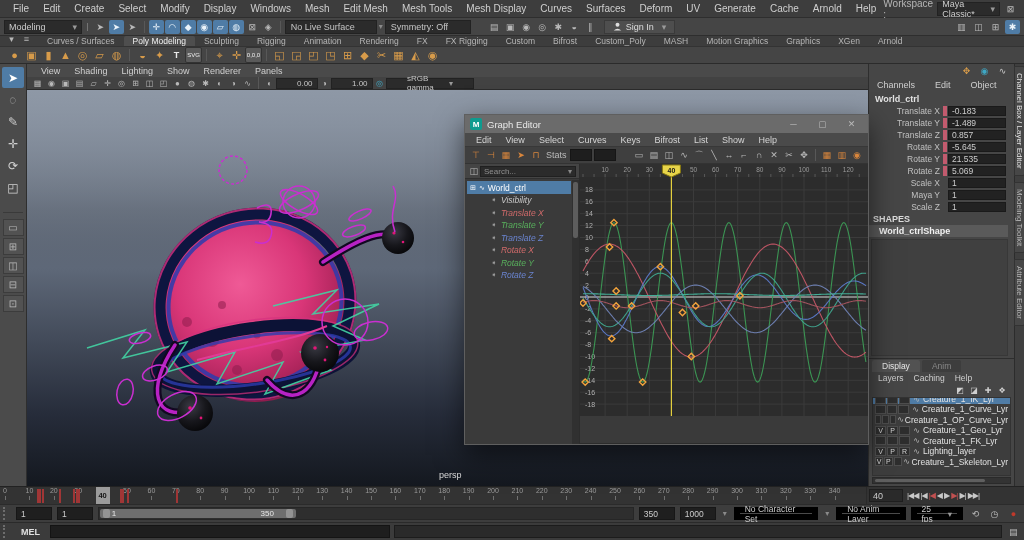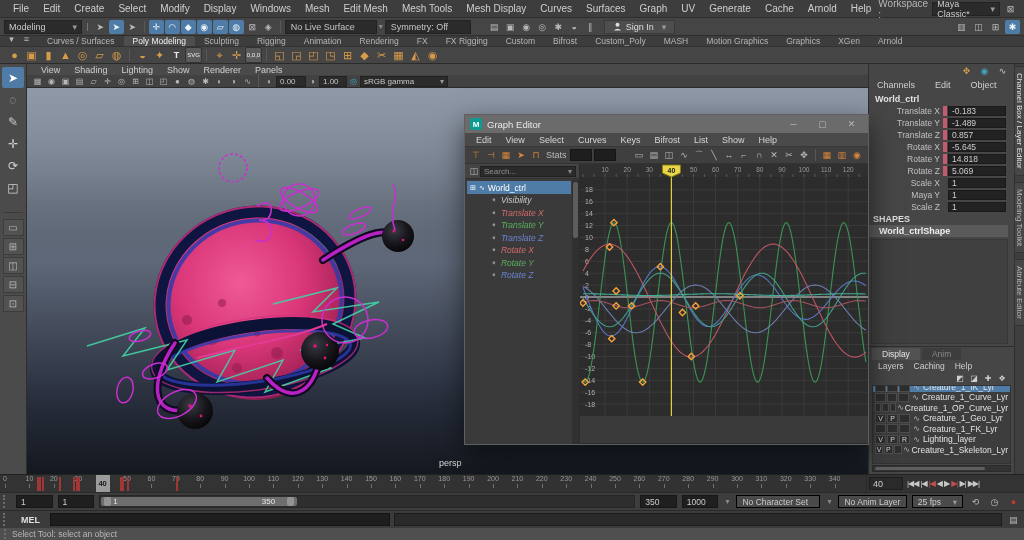--- a/index.html
+++ b/index.html
@@ -31,21 +31,21 @@
 .toolbox{width:27px;background:#4b4b4b;display:flex;flex-direction:column;align-items:center;padding-top:3px;border-right:1px solid #2e2e2e}
 .toolbox .tool{width:22px;height:21px;display:flex;align-items:center;justify-content:center;font-size:12px;color:#cfcfcf;border-radius:2px;margin-bottom:1px}
 .toolbox .tool.active{background:#4f7ca6;color:#fff}
 .toolbox .lay{width:21px;height:17px;display:flex;align-items:center;justify-content:center;font-size:10px;color:#b9b9b9;border:1px solid #3c3c3c;background:#525252;margin-top:2px}
 .tb-gap{height:14px;border-bottom:1px solid #3a3a3a;width:20px;margin-bottom:4px}
 .viewport{flex:1;display:flex;flex-direction:column;min-width:0;position:relative}
 .vp-menus{height:13px;background:#4a4a4a;display:flex;align-items:center;padding:0 8px;font-size:9px;gap:2px}
 .vp-menus span{padding:0 6px;color:#cfcfcf}
 .vp-toolbar{height:13px;background:#424242;display:flex;align-items:center;padding:0 4px;border-bottom:1px solid #2b2b2b}
 .vp-toolbar .icon{width:13px;height:12px;font-size:8px}
-.vp-toolbar .field{height:11px;font-size:8px;padding:0 3px}
+.vp-toolbar .field{height:11px;font-size:8px;padding:0 20px}
 .vp-canvas{flex:1;position:relative;background:linear-gradient(#8e98a6 0%,#67718166 30%,#5e6878 45%,#262c3a 82%,#14181f 100%),linear-gradient(#8e98a6,#14181f)}
 .persp{position:absolute;bottom:6px;left:49%;color:#d8d8d8;font-size:9px}
 .channelbox{width:146px;background:#464646;border-left:1px solid #2e2e2e;display:flex;flex-direction:column;font-size:9px}
 .cb-top{height:14px;display:flex;align-items:center;justify-content:flex-end;gap:3px;padding:0 4px}
 .cb-menus{height:14px;display:flex;align-items:center;padding:0 4px;gap:12px}
 .cb-menus span{padding:0 4px;color:#cfcfcf}
 .cb-node{height:13px;font-weight:bold;color:#e2e2e2;padding-left:6px;display:flex;align-items:center}
 .cb-row{display:flex;height:12px;align-items:center;padding-right:8px}
 .cb-row .lab{flex:1;text-align:right;margin-right:3px;color:#c0c0c0;font-size:8.5px}
 .cb-row .kbar{width:4px;height:10px;background:#c25b6e;margin-right:1px}
@@ -102,21 +102,21 @@
 .tl-cur{position:absolute;top:0;bottom:0;width:14px;background:#9b9b9b;display:flex;align-items:center;justify-content:center;color:#161616;font-size:7.5px;font-weight:bold}
 .transport{width:158px;display:flex;align-items:center;gap:1px;padding:0 2px;border-left:1px solid #2a2a2a}
 .transport .cf{width:34px;height:13px;background:#2a2a2a;border:1px solid #1e1e1e;color:#ccc;display:flex;align-items:center;padding:0 3px;margin-right:2px}
 .tbtn{height:14px;padding:0 1px;display:flex;align-items:center;color:#c8c8c8;font-size:8px;letter-spacing:-1px}
 .tbtn.red{color:#c05050}
 .rangerow{height:18px;background:#3d3d3d;display:flex;align-items:center;padding:0 3px;gap:5px;border-top:1px solid #2b2b2b}
 .rr-field{width:44px;height:13px;background:#1f1f1f;border:1px solid #171717;color:#ccc;display:flex;align-items:center;padding:0 4px;font-size:8.5px}
 .rr-track{width:536px;height:13px;background:#2e2e2e;border:1px solid #262626;position:relative;flex:none}
 .rr-bar{position:absolute;left:1px;top:1px;width:196px;height:9px;background:#6e6e6e;border-radius:2px;display:flex;align-items:center;justify-content:space-between;color:#e8e8e8;font-size:8px;padding:0 3px}
 .rr-handle{width:7px;height:9px;background:#939393;border-radius:2px}
-.rr-sel{height:13px;background:#4a4a4a;border:1px solid #000000;display:flex;align-items:center;padding:0 5px;color:#ccc;font-size:8.5px;gap:6px}
+.rr-sel{height:13px;background:#4a4a4a;border:6px solid #000000;display:flex;align-items:center;padding:0 5px;color:#ccc;font-size:8.5px;gap:6px}
 .melrow{height:18px;background:#3b3b3b;display:flex;align-items:center;gap:4px;padding:0 3px;border-top:1px solid #2a2a2a}
 .mel-label{color:#e0e0e0;font-weight:bold;padding:0 6px}
 .mel-input{width:340px;height:13px;background:#1e1e1e;border:1px solid #141414}
 .mel-output{flex:1;height:13px;background:#2a2a2a;border:1px solid #1c1c1c}
 .helprow{height:12px;background:#4f4f4f;display:flex;align-items:center;padding:0 4px;color:#b8b8b8;font-size:8.5px}
 .grip{width:6px;height:80%;border-left:2px dotted #6d6d6d;margin-right:2px;flex:none}
 .hgap{width:16px;flex:none}
 </style>
 </head>
 <body>
@@ -131,21 +131,21 @@
         <span class="menu-item">Select</span>
         <span class="menu-item">Modify</span>
         <span class="menu-item">Display</span>
         <span class="menu-item">Windows</span>
         <span class="menu-item">Mesh</span>
         <span class="menu-item">Edit Mesh</span>
         <span class="menu-item">Mesh Tools</span>
         <span class="menu-item">Mesh Display</span>
         <span class="menu-item">Curves</span>
         <span class="menu-item">Surfaces</span>
-        <span class="menu-item">Graph</span>
+        <span class="menu-item">Deform</span>
         <span class="menu-item">UV</span>
         <span class="menu-item">Generate</span>
         <span class="menu-item">Cache</span>
         <span class="menu-item">Arnold</span>
         <span class="menu-item">Help</span>
       </div>
     <div class="spacer"></div>
     <span class="ws-label">Workspace :</span>
     <div class="ws-select">
       <span>Maya Classic*</span>
@@ -443,21 +443,21 @@
             <div class="val">0.857</div>
           </div>
           <div class="cb-row">
             <span class="lab">Rotate X</span>
             <span class="kbar"></span>
             <div class="val">-5.645</div>
           </div>
           <div class="cb-row">
             <span class="lab">Rotate Y</span>
             <span class="kbar"></span>
-            <div class="val">14.818</div>
+            <div class="val">21.535</div>
           </div>
           <div class="cb-row">
             <span class="lab">Rotate Z</span>
             <span class="kbar"></span>
             <div class="val">5.069</div>
           </div>
           <div class="cb-row">
             <span class="lab">Scale X</span>
             <span class="kbar off"></span>
             <div class="val">1</div>
@@ -927,18 +927,14 @@
   </div>
 
   <div class="melrow">
     <div class="grip"></div>
     <span class="mel-label">MEL</span>
     <div class="mel-input"></div>
     <div class="mel-output"></div>
     <span class="icon">▤</span>
   </div>
 
-  <div class="helprow">
-    <div class="grip"></div>
-    <span>Select Tool: select an object</span>
-  </div>
 
 </div>
 
 </body></html>

